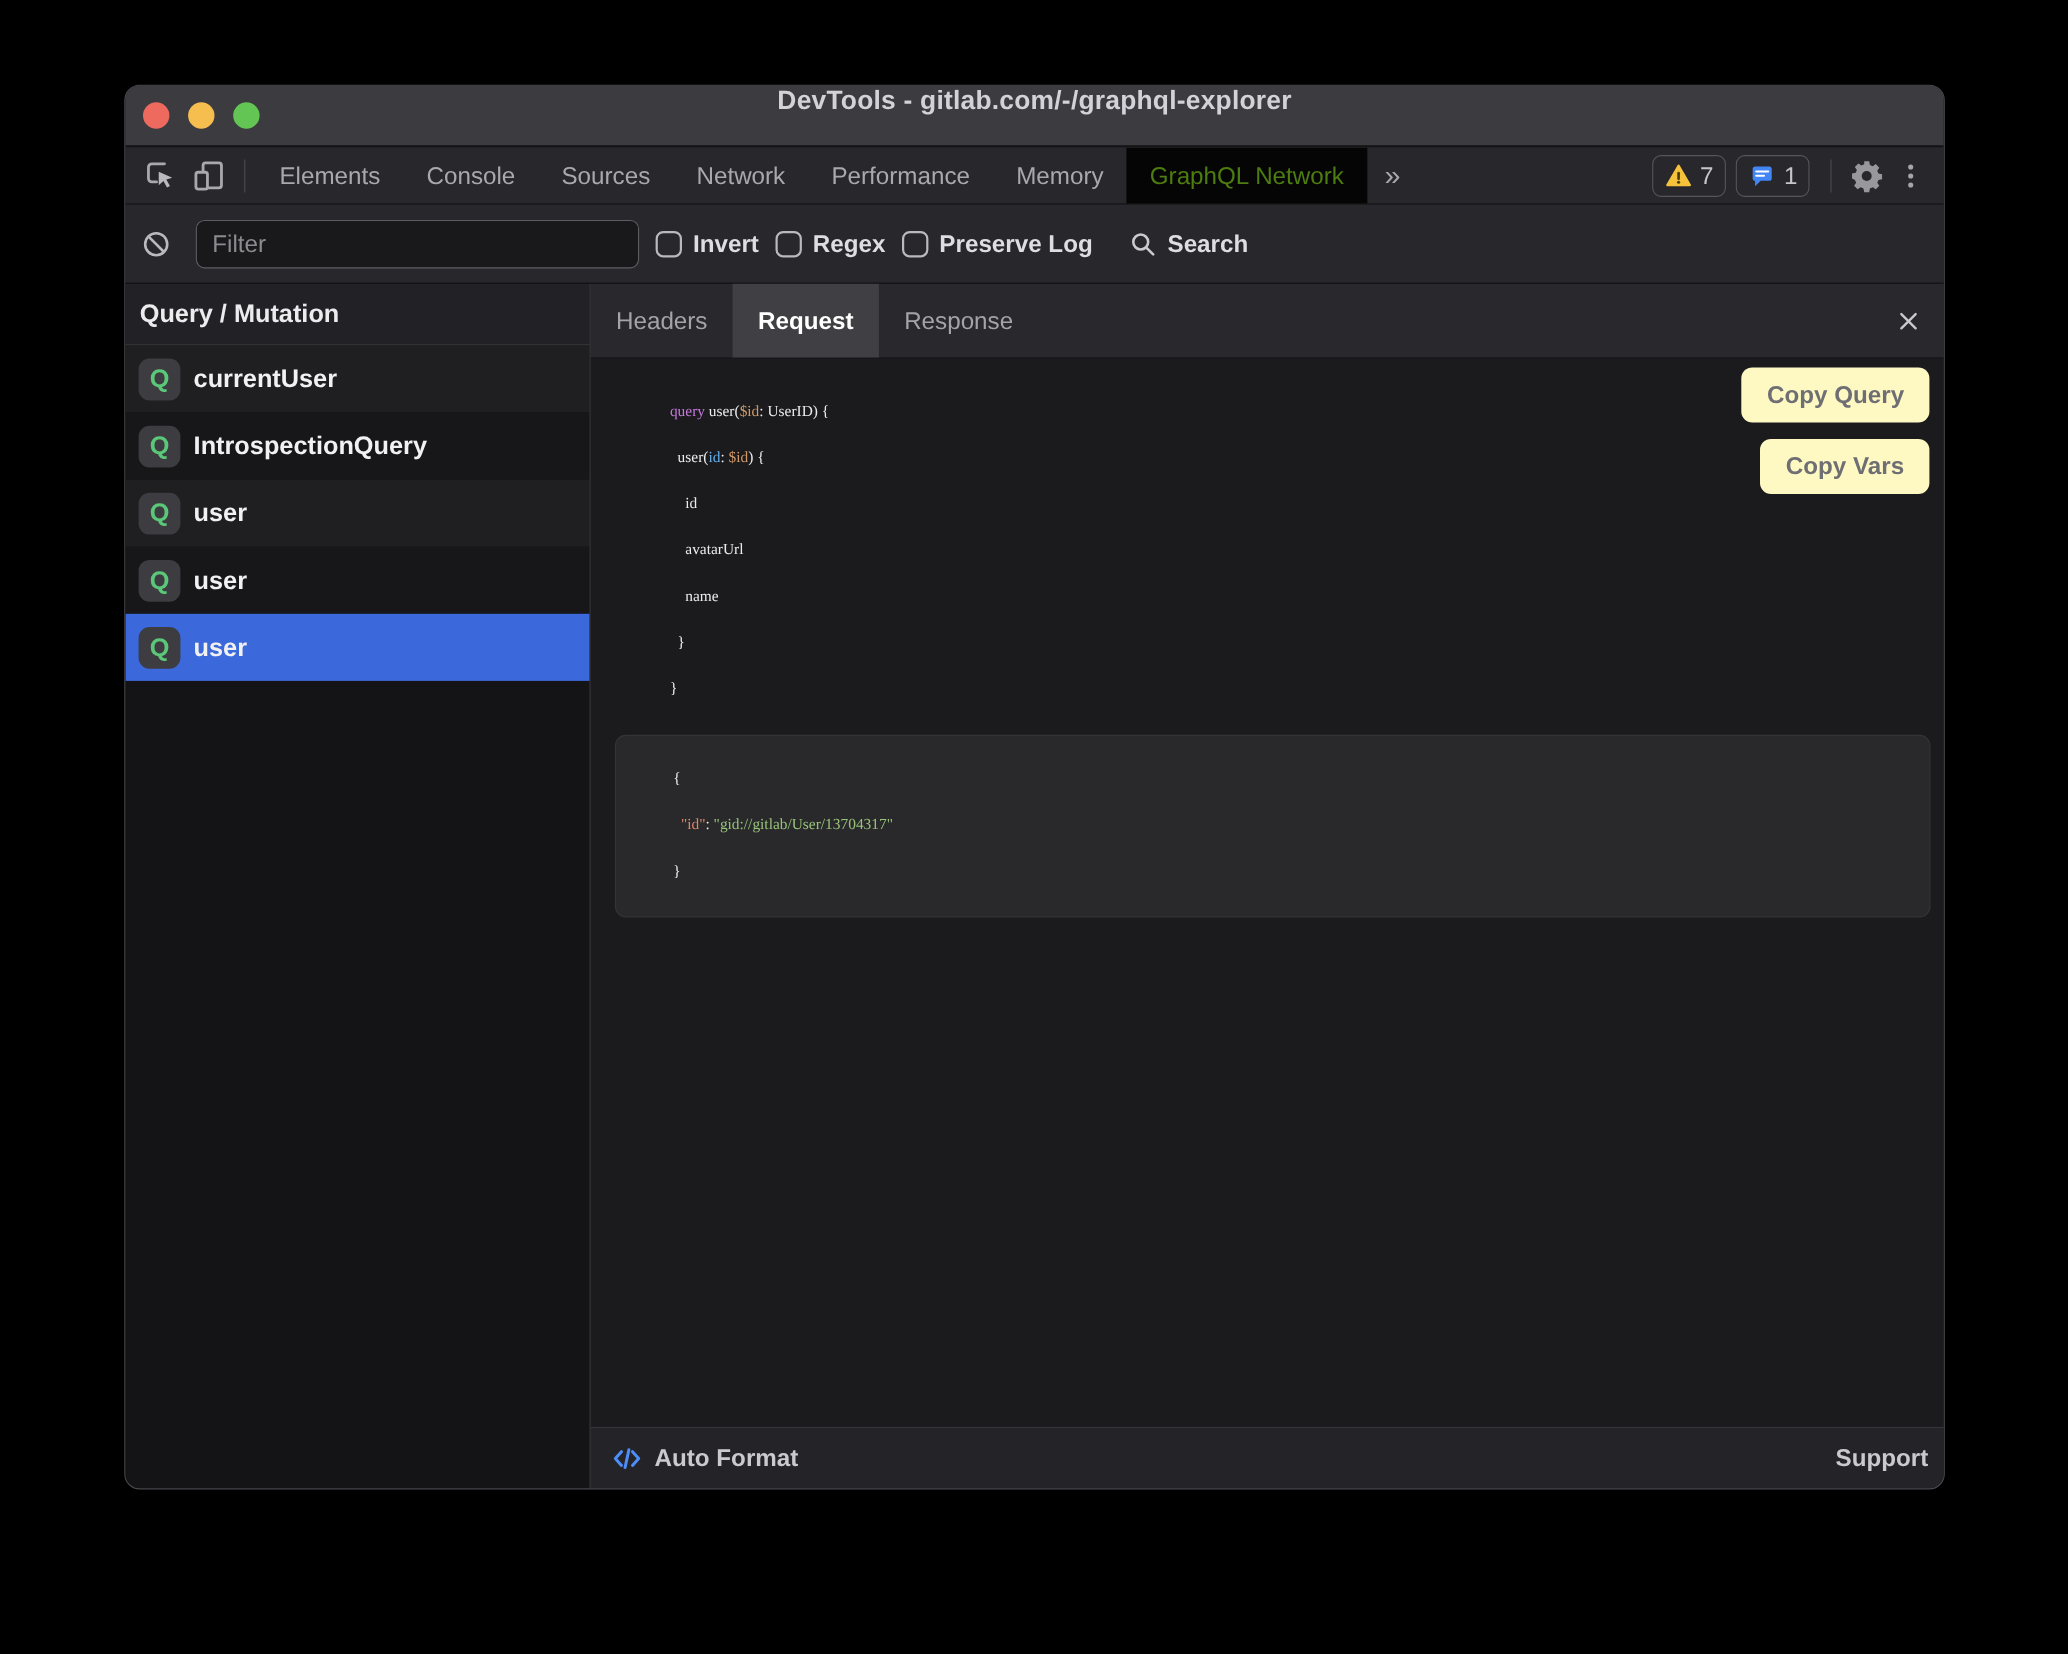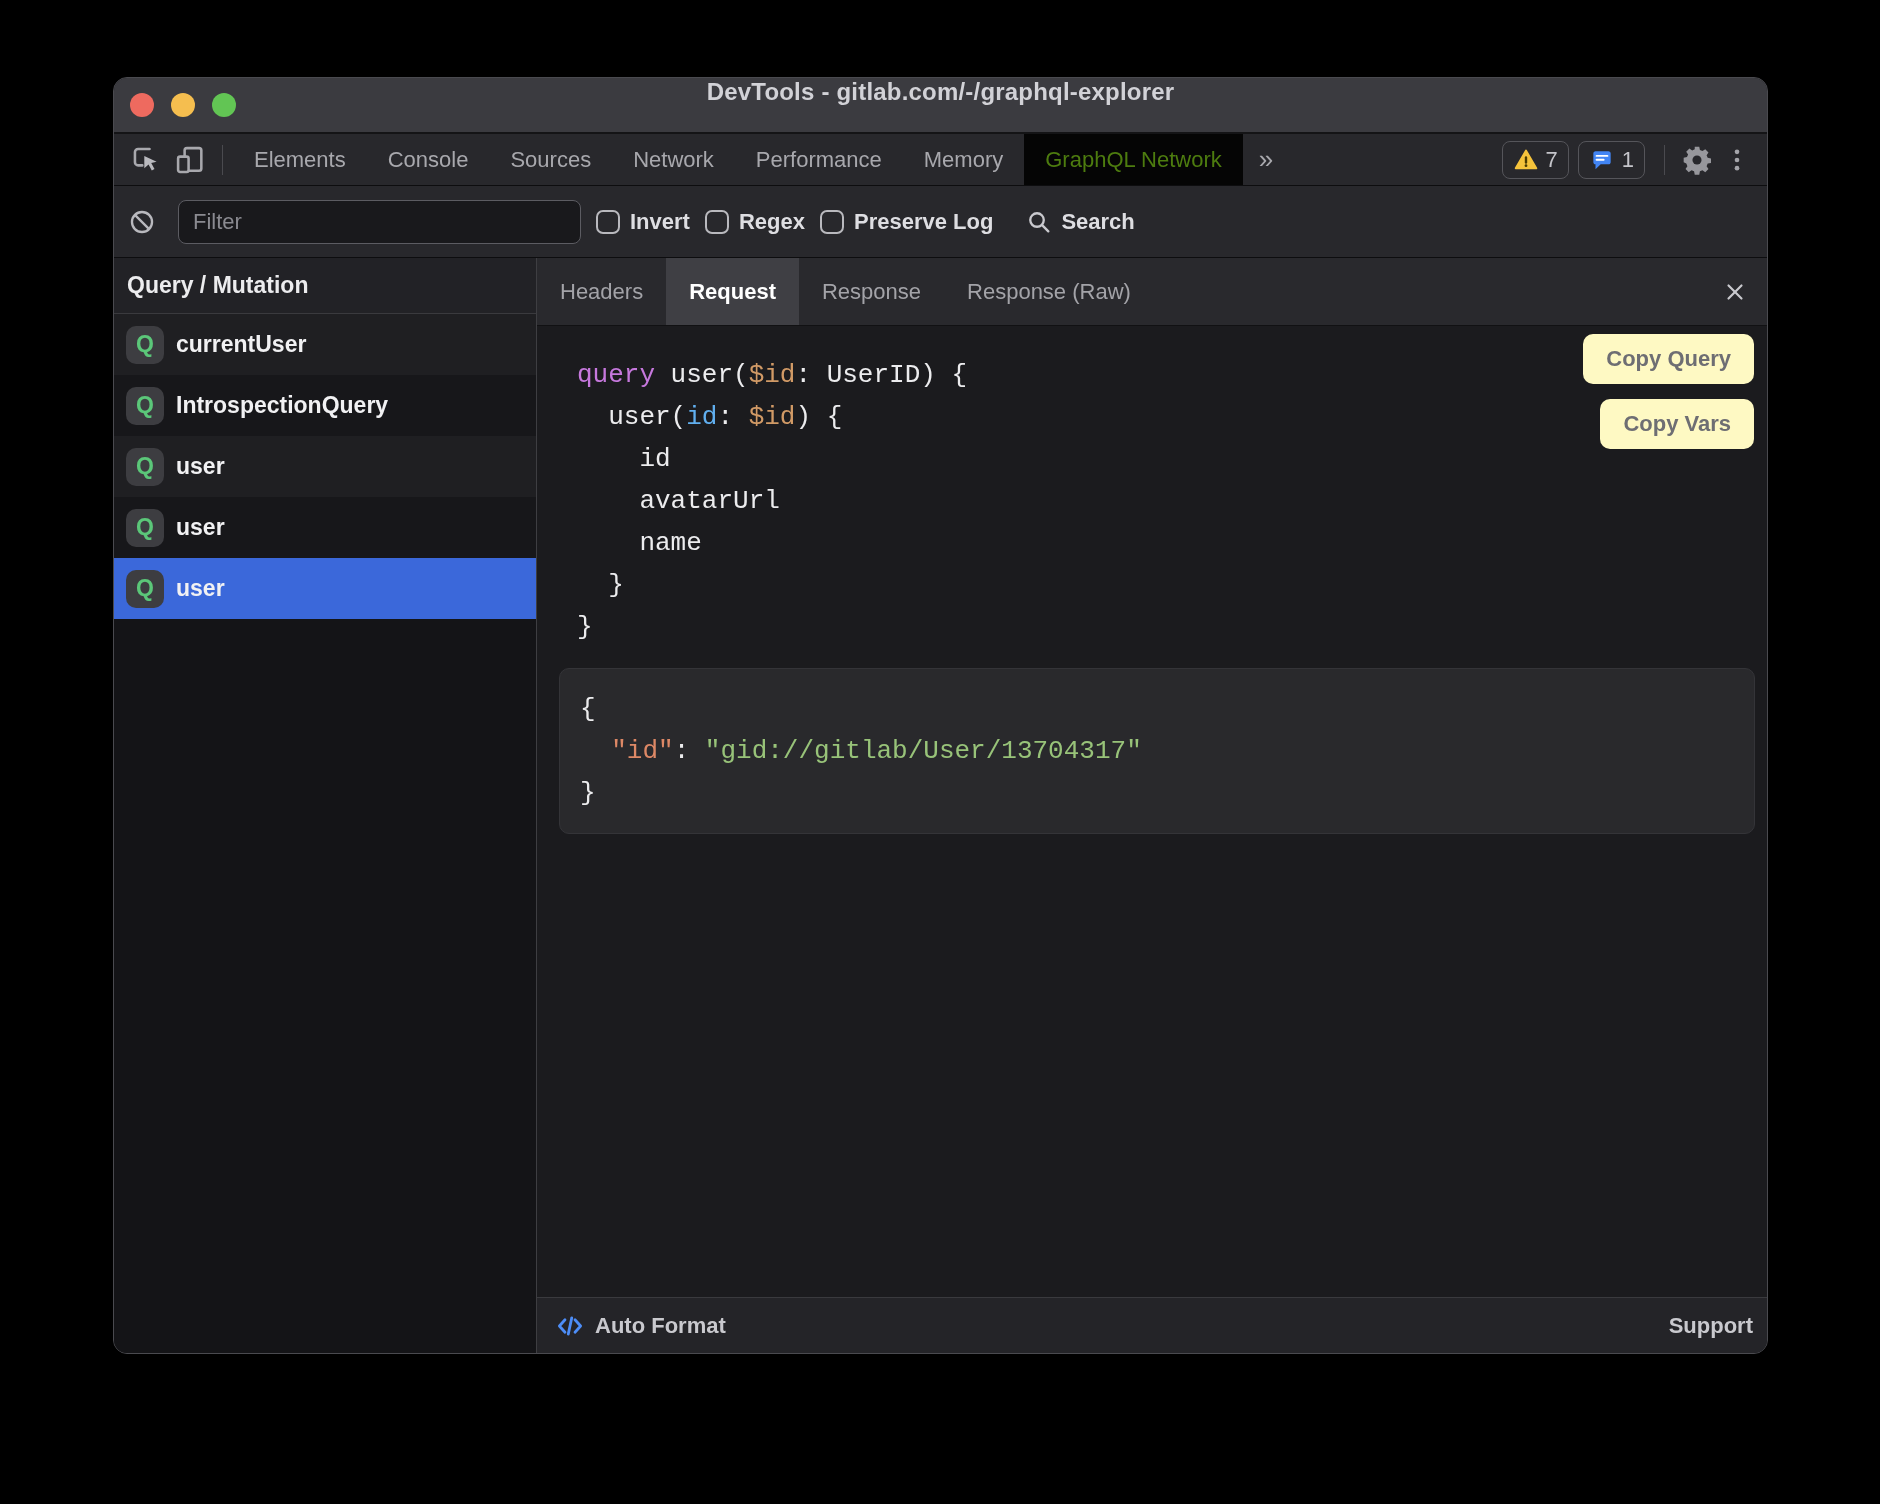--- a/index.html
+++ b/index.html
@@ -79,22 +79,22 @@
   .rtab { display:flex; align-items:center; padding:0 23px; font-size:22px;
           color:#A3A3A8; white-space:nowrap; }
   .rtab.first { margin-left:0px; }
   .rtab.active { background:#3F3F44; color:#FFFFFF; font-weight:600; }
   .rtabs .close-btn { margin-left:auto; margin-right:10px; align-self:center;
                       width:44px; height:44px; display:flex; align-items:center;
                       justify-content:center; }
 
   .rcontent { flex:1; background:#1B1B1E; position:relative; overflow:hidden; }
   .code-block { margin:28px 0 0 40px; }
-  .code-line { font-family:Liberation Mono, monospace; font-size:26px;
-               line-height:42px; height:42px; white-space:pre; color:#ECECEE; }
+  .code-line { font-family:Liberation Serif, serif; font-size:14px;
+               line-height:42px; height:42px; white-space:pre; color:#ECECEE;margin-left:32px; }
   .tok-kw  { color:#C678DD; }
   .tok-var { color:#D19A66; }
   .tok-arg { color:#61AFEF; }
   .tok-key { color:#DD8866; }
   .tok-str { color:#98C379; }
 
   .copy-stack { position:absolute; top:8px; right:13px; display:flex;
                 flex-direction:column; align-items:flex-end; }
   .copy-btn { height:50px; padding:0 23px; border-radius:10px; background:#fef9c3;
               color:#6E6E73; font-size:22px; font-weight:bold; border:none;
@@ -240,21 +240,20 @@
         <span class="side-label">user</span>
       </div>
     </div>
 
     <div class="rpanel">
 
       <div class="rtabs">
         <span class="rtab first">Headers</span>
         <span class="rtab active">Request</span>
         <span class="rtab">Response</span>
-        <span class="rtab">Response (Raw)</span>
         <span class="close-btn">
           <svg width="26" height="26" viewBox="0 0 24 24">
             <line x1="6" y1="6" x2="18" y2="18" stroke="#C9C9CE" stroke-width="2" stroke-linecap="round"></line>
             <line x1="18" y1="6" x2="6" y2="18" stroke="#C9C9CE" stroke-width="2" stroke-linecap="round"></line>
           </svg>
         </span>
       </div>
 
       <div class="rcontent">
 

